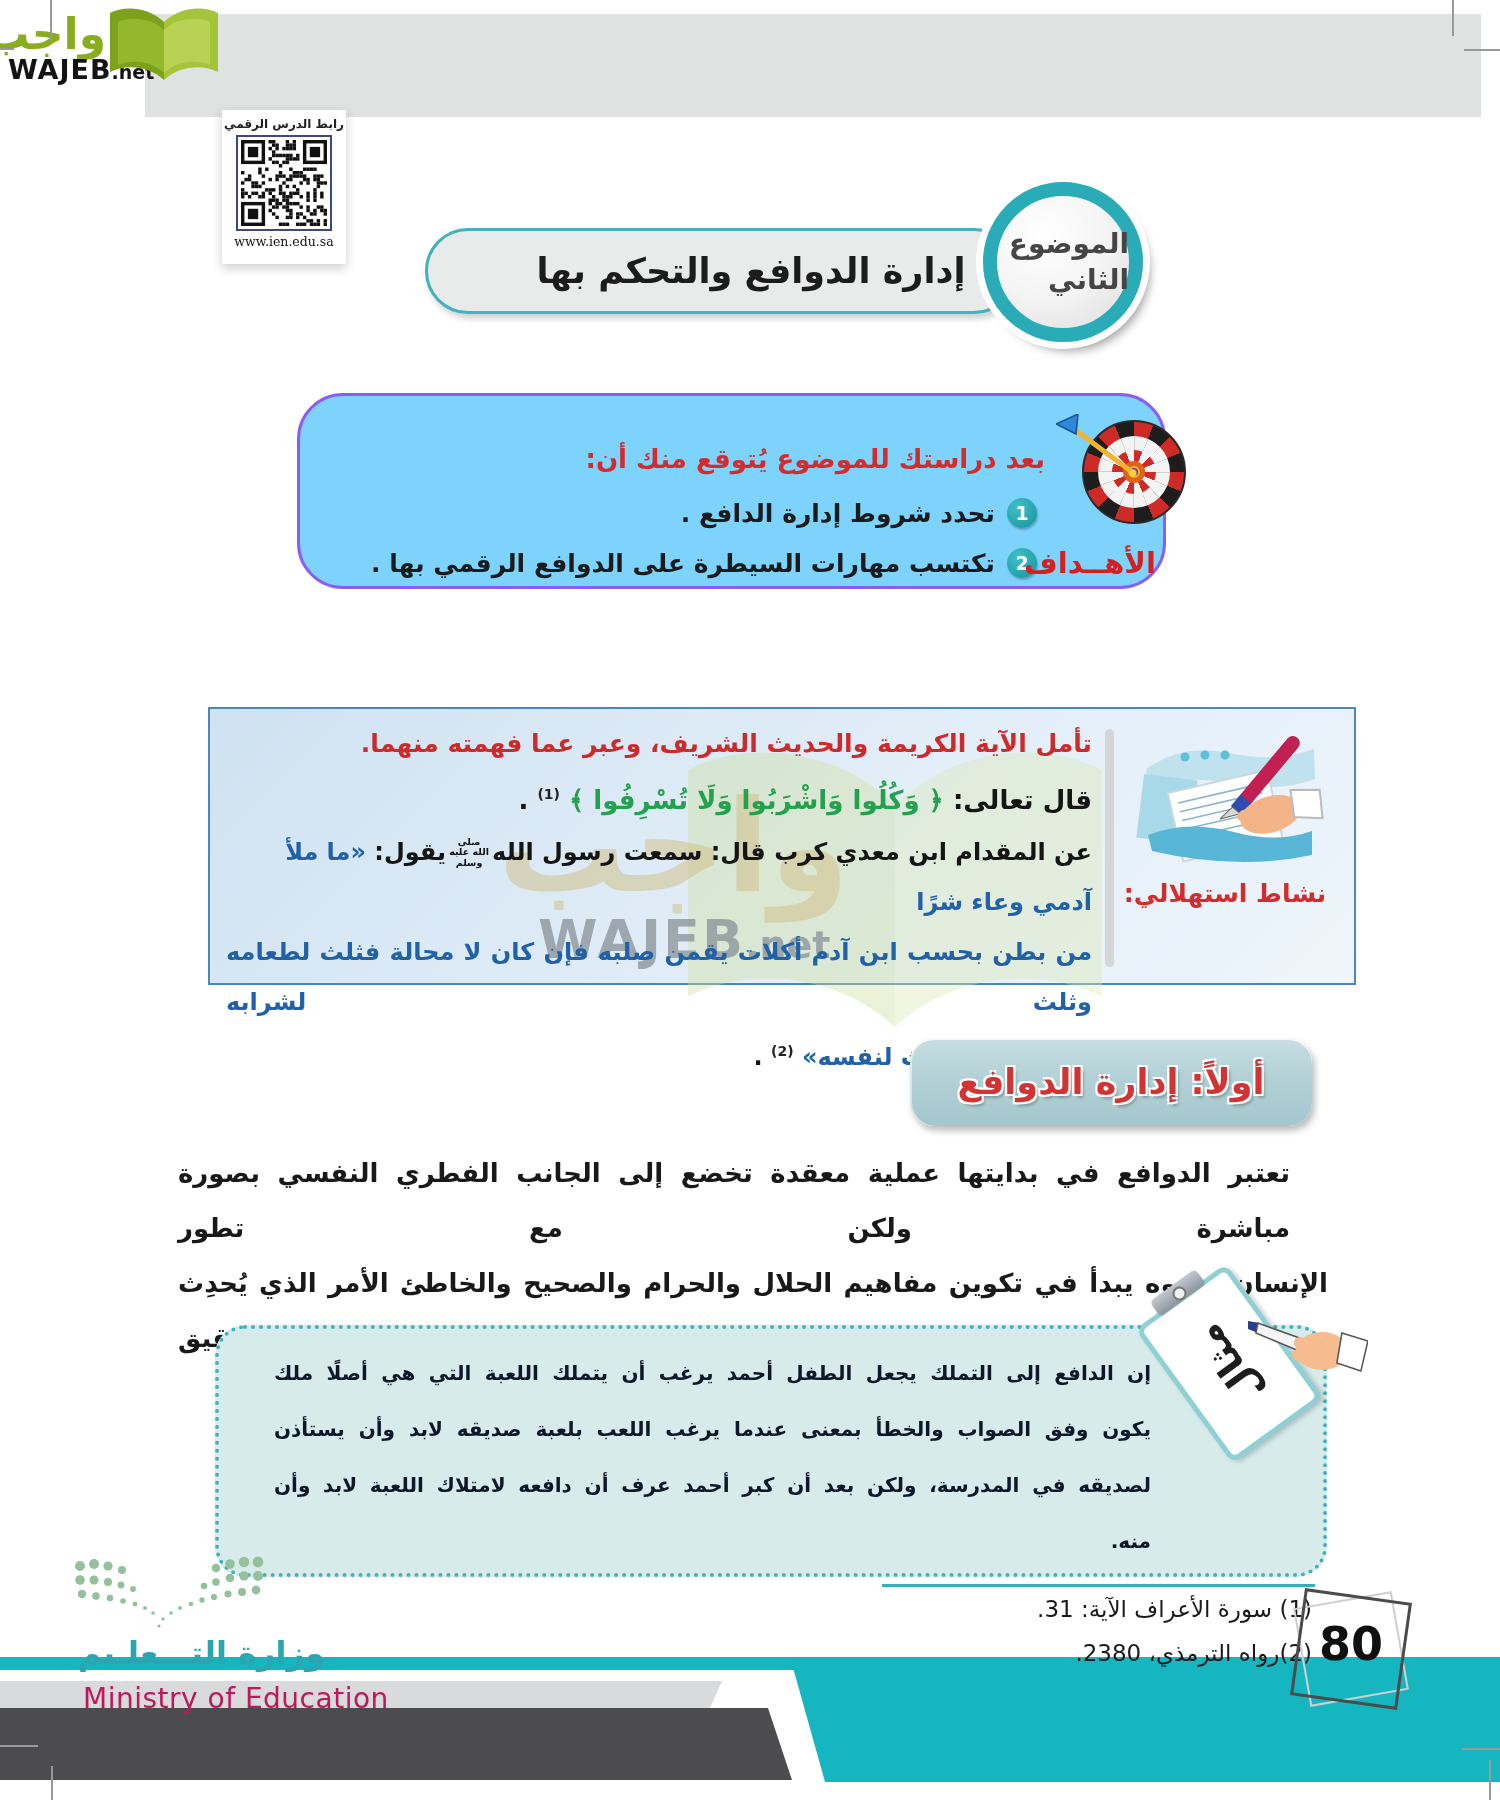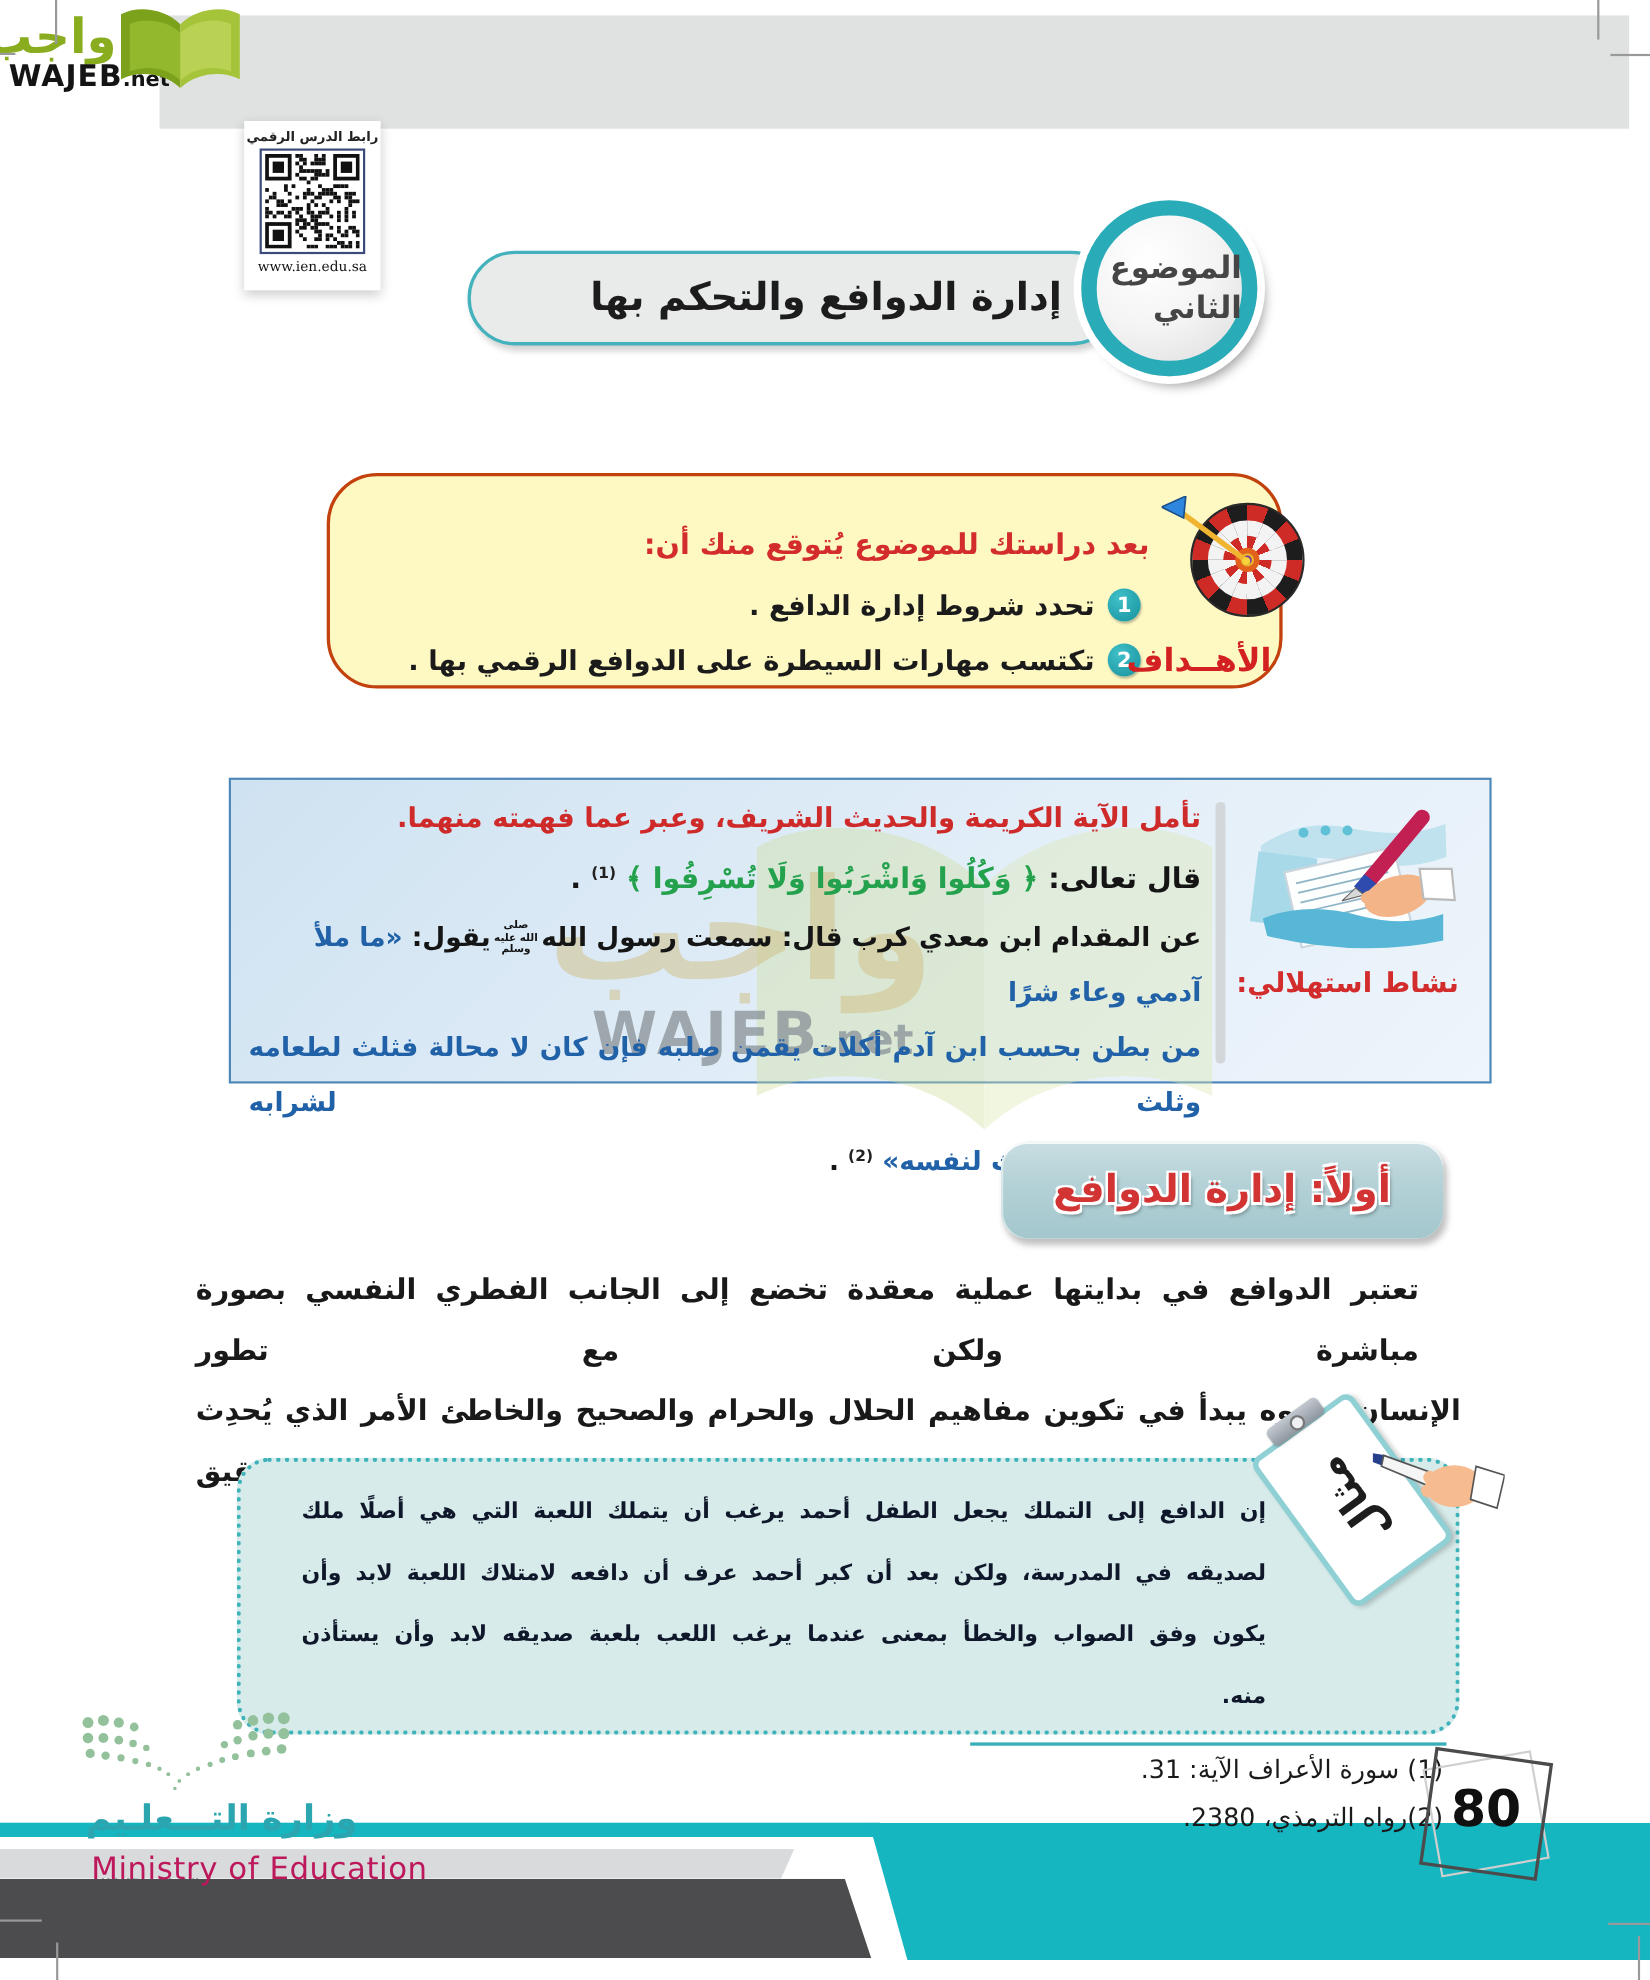--- a/index.html
+++ b/index.html
@@ -33,22 +33,22 @@
     border:3px solid #43b2bc; border-radius:46px; box-shadow:3px 5px 6px rgba(0,0,0,.18);
     display:flex; align-items:center; justify-content:center; z-index:1; }
   .title-pill span { direction:rtl; font-size:35px; font-weight:bold; color:#1c1c1c; padding-left:60px; }
   .topic-circle { left:983px; top:182px; width:160px; height:160px; border-radius:50%;
     border:14px solid #2aacb8; background:radial-gradient(circle at 35% 30%, #ffffff 0%, #f4f4f4 50%, #dcdcdc 100%);
     box-shadow:0 0 0 7px #fff, 7px 9px 10px rgba(0,0,0,.35);
     display:flex; flex-direction:column; align-items:flex-end; justify-content:center; z-index:2; }
   .topic-circle div { direction:rtl; font-size:28px; font-weight:bold; color:#454545; line-height:36px; }
 
   
-  .obj-box { left:297px; top:393px; width:869px; height:196px; background:#fef9c3;
-    border:3px solid #c2410c; border-radius:46px; z-index:1;margin-top:37px; }
+  .obj-box { left:297px; top:393px; width:869px; height:196px; background:#7dd3fc;
+    border:3px solid #8b5cf6; border-radius:46px; z-index:1; }
   .obj-intro { position:absolute; right:118px; top:48px; direction:rtl; font-size:26px; font-weight:bold; color:#d32c2c; z-index:3;}
   .obj-item { position:absolute; right:126px; direction:rtl; display:flex; align-items:center; gap:12px; z-index:3;}
   .obj-item .num { width:30px; height:30px; border-radius:50%; flex:0 0 30px;
     background:radial-gradient(circle at 35% 30%, #3fc0c8, #17919d); color:#fff; font-size:19px; font-weight:bold;
     display:flex; align-items:center; justify-content:center; box-shadow:1px 2px 2px rgba(0,0,0,.25); }
   .obj-item .txt { font-size:25px; font-weight:bold; color:#1b1b1b; }
   .dartboard { position:absolute; left:782px; top:24px; width:104px; height:104px; }
   .db1 { position:absolute; inset:0; border-radius:50%; border:2px solid #2a2a2a;
     background:repeating-conic-gradient(#ce2b27 0 22.5deg, #1d1d1d 22.5deg 45deg); }
   .db2 { position:absolute; inset:16px; border-radius:50%; background:#f3f3f3;
@@ -465,22 +465,22 @@
 
   <div class="abs intro-par">
     <div class="j first">تعتبر الدوافع في بدايتها عملية معقدة تخضع إلى الجانب الفطري النفسي بصورة مباشرة ولكن مع تطور</div>
     <div class="j">الإنسان ونموه يبدأ في تكوين مفاهيم الحلال والحرام والصحيح والخاطئ الأمر الذي يُحدِث عملية تحقيق</div>
     <div class="lastline">الدافع وفق نظام ديني وخلقي.</div>
   </div>
 
   <div class="abs ex-box">
     <div class="ex-text">
       <div class="j">إن الدافع إلى التملك يجعل الطفل أحمد يرغب أن يتملك اللعبة التي هي أصلًا ملك</div>
+      <div class="j">يكون وفق الصواب والخطأ بمعنى عندما يرغب اللعب بلعبة صديقه لابد وأن يستأذن</div>
       <div class="j">لصديقه في المدرسة، ولكن بعد أن كبر أحمد عرف أن دافعه لامتلاك اللعبة لابد وأن</div>
-      <div class="j">يكون وفق الصواب والخطأ بمعنى عندما يرغب اللعب بلعبة صديقه لابد وأن يستأذن</div>
       <div class="lastline">منه.</div>
     </div>
   </div>
   <div class="abs clipboard">
     <div class="cb-board"></div>
     <div class="cb-clip"></div>
     <div class="cb-word">
         <span>مثال</span>
       </div>
     <svg class="cb-hand" width="120" height="70" viewBox="0 0 120 70">

